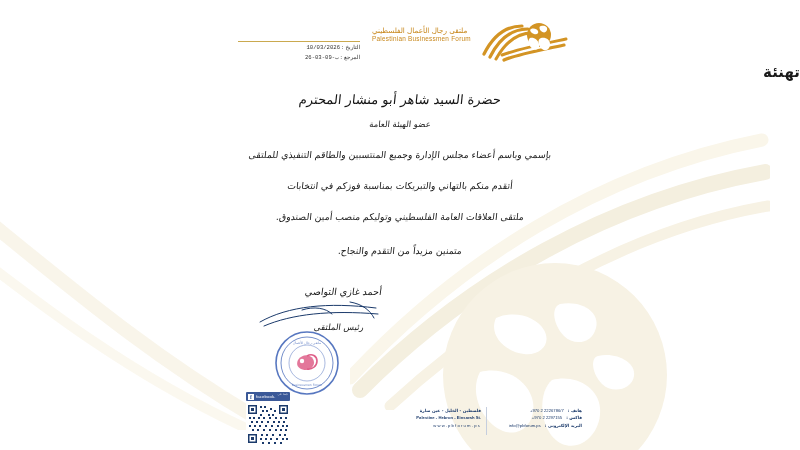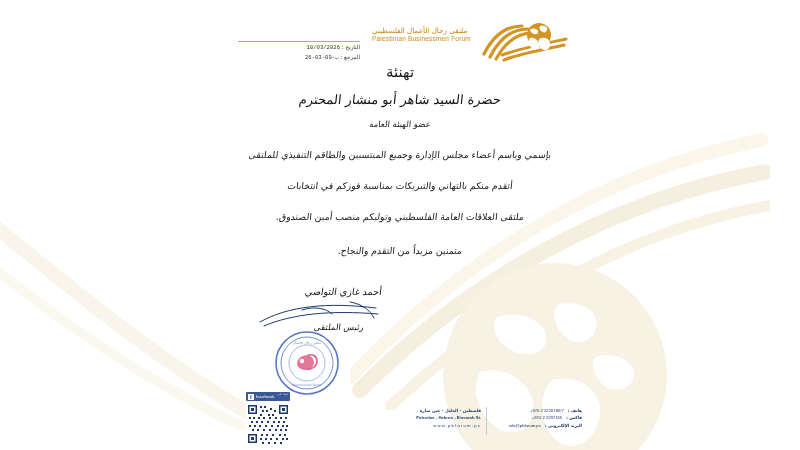--- a/index.html
+++ b/index.html
@@ -119,23 +119,22 @@
     font-family: "Liberation Mono", monospace;
     letter-spacing: .1px;
   }
 
   
   .doc-title {
     position: absolute;
     top: 63px;
     left: 0;
     width: 800px;
-    text-align: center;
     font-size: 15px;
-    font-weight: normal;
+    font-weight: bold;
     color: #1a1a1a;
     letter-spacing: 3px;
     font-family: "DejaVu Sans", sans-serif;
   }
   .recipient {
     position: absolute;
     top: 92px;
     left: 0;
     width: 800px;
     text-align: center;

